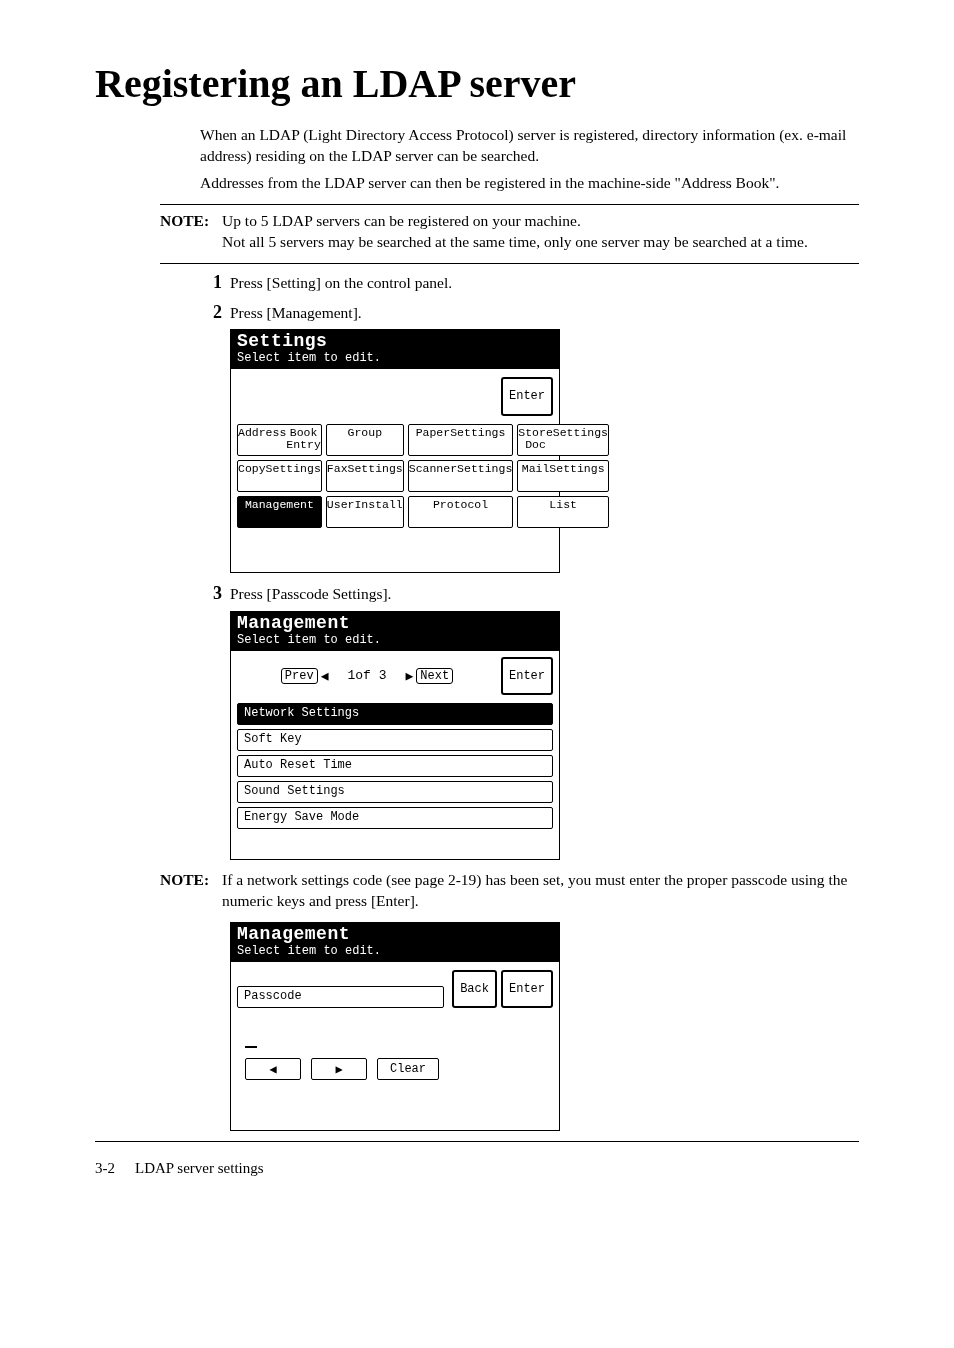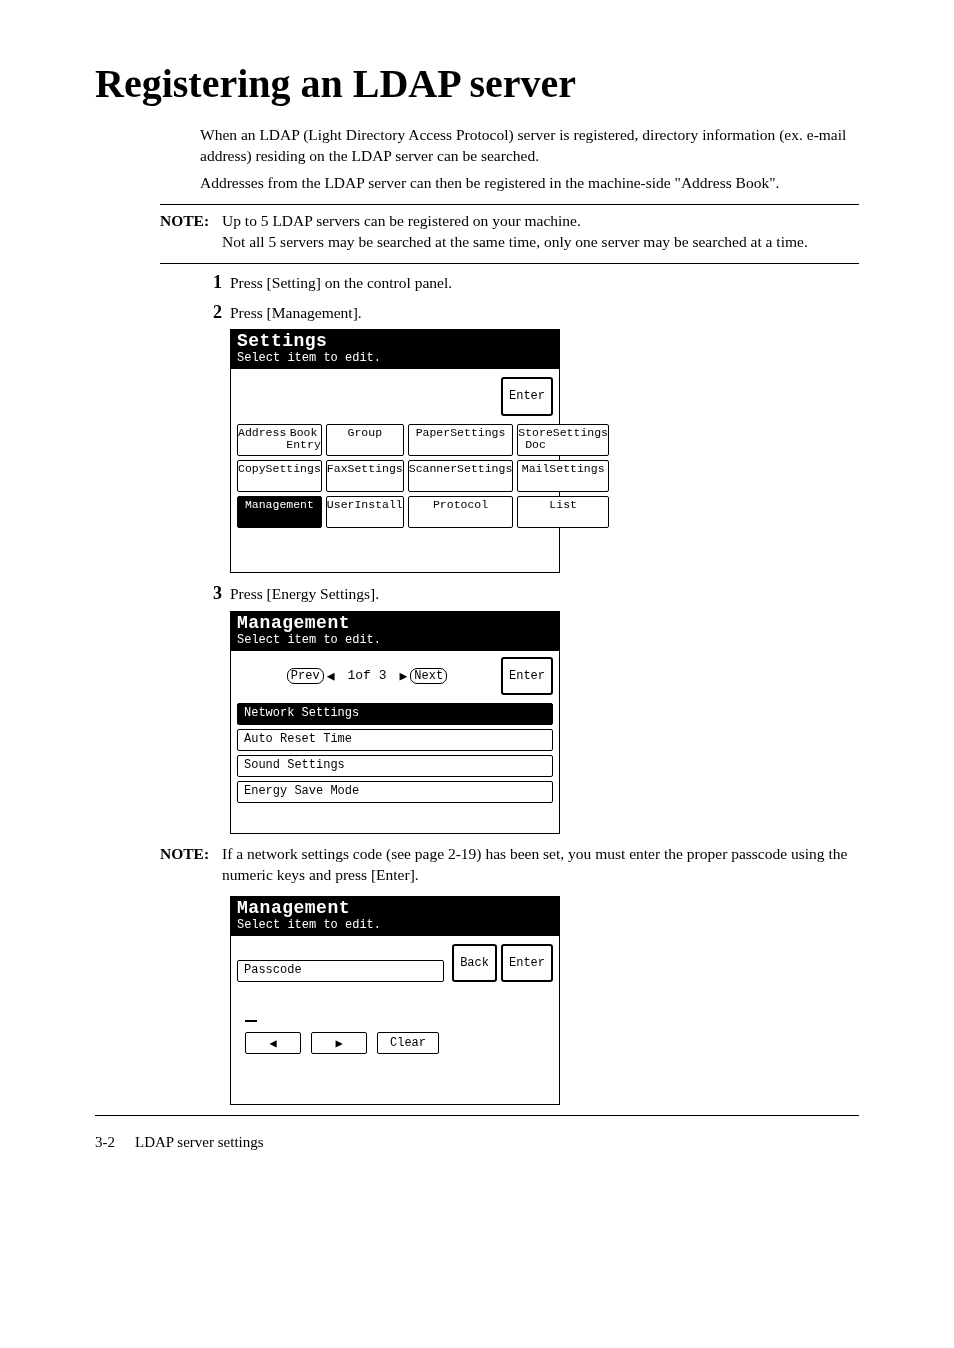--- a/index.html
+++ b/index.html
@@ -97,21 +97,21 @@
   }
   .soft-btn {
     border: 2px solid #000;
     border-radius: 3px;
     padding: 10px 6px;
     font-size: 12px;
     background:#fff;
     display:inline-block;
     line-height:1.2;
   }
-  .soft-btn.small { padding:0px 3px; font-size:12px; border-width:1px;border-radius:7px;}
+  .soft-btn.small { padding:0px 3px; font-size:12px; border-width:1px;}
   .grid3x4 {
     display: grid;
     grid-template-columns: repeat(4, 1fr);
     gap: 4px;
   }
   .grid-btn {
     border: 1px solid #000;
     border-radius: 2px;
     text-align: center;
     font-size: 11.5px;
@@ -254,42 +254,43 @@
           <span>List</span>
         </div>
       </div>
     <div style="height:34px"></div>
   </div>
 </div>
 
 <div class="steps">
   <div class="step">
     <div class="step-num">3</div>
-    <div class="step-text">Press [Energy Settings].</div>
+    <div class="step-text">Press [Passcode Settings].</div>
   </div>
 </div>
 
 <div class="lcd">
   <div class="lcd-header">
     <div class="lcd-title">Management</div>
     <div class="lcd-sub">Select item to edit.</div>
   </div>
   <div class="lcd-body tight">
     <div class="lcd-toprow">
       <div class="lcd-pagectrl">
         <span class="soft-btn small">Prev</span>
         <span class="tri">◀</span>
-        <span style="margin:0 10px;">1of 3</span>
+        <span style="margin:0 16px;">1of 3</span>
         <span class="tri">▶</span>
         <span class="soft-btn small">Next</span>
       </div>
       <span class="soft-btn">Enter</span>
     </div>
     <div class="list-col" id="mgmt-list">
         <div class="list-btn selected">Network Settings</div>
+        <div class="list-btn">Soft Key</div>
         <div class="list-btn">Auto Reset Time</div>
         <div class="list-btn">Sound Settings</div>
         <div class="list-btn">Energy Save Mode</div>
       </div>
   </div>
 </div>
 
 <div class="note-block" style="margin-top:6px;">
   <div class="note-label">NOTE:</div>
   <div class="note-body">If a network settings code (see page 2-19) has been set, you must enter the proper passcode using the numeric keys and press [Enter].</div>

